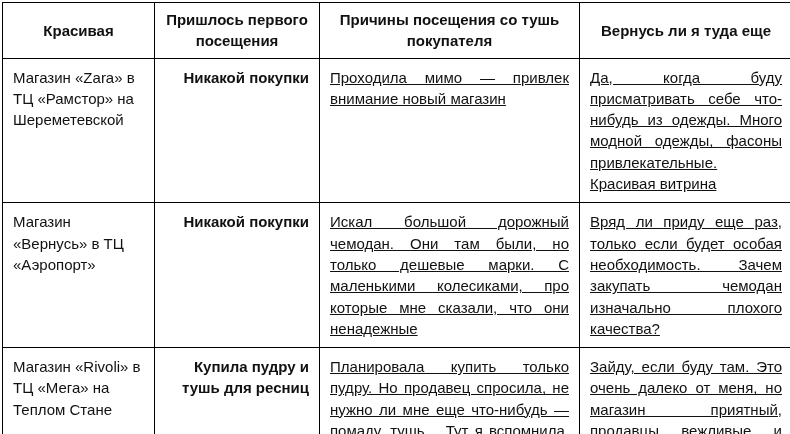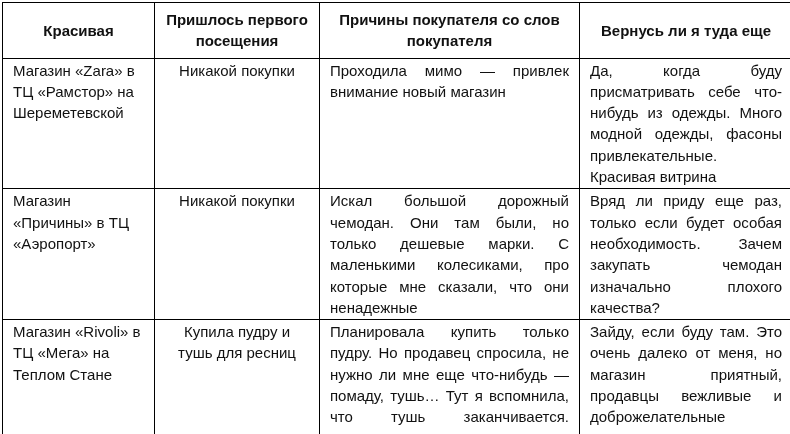--- a/index.html
+++ b/index.html
@@ -22,39 +22,41 @@
     margin: 2px;
     color: #111111;
   }
   table.visits th,
   table.visits td {
     border: 1.5px solid #000000;
     box-sizing: border-box;
     vertical-align: top;
     font-size: 15px;
     line-height: 1.42;
-    padding: 1px 10px;
+    padding: 8px 10px;
     overflow: hidden;
   }
   table.visits th {
     font-weight: bold;
     text-align: center;
     vertical-align: middle;
     padding: 6px 8px;
     height: 46px;
   }
   td.cell-store {
     text-align: left;
   }
   td.cell-result {
-    text-align: center;
+    text-align: right;
+    font-weight: bold;
   }
   td.cell-reasons,
   td.cell-return {
     text-align: justify;
+    text-decoration: underline;
   }
   tr.body-row-1 td { height: 126px; }
   tr.body-row-2 td { height: 125px; }
   tr.body-row-3 td { height: 124px; }
   col.c1 { width: 152px; }
   col.c2 { width: 165px; }
   col.c3 { width: 260px; }
   col.c4 { width: 213px; }
 </style>
 </head>
@@ -65,33 +67,33 @@
     <colgroup>
       <col class="c1">
         <col class="c2">
         <col class="c3">
         <col class="c4">
     </colgroup>
     <thead>
       <tr>
         <th>Красивая</th>
         <th>Пришлось первого посещения</th>
-        <th>Причины покупателя со слов покупателя</th>
+        <th>Причины посещения со тушь покупателя</th>
         <th>Вернусь ли я туда еще</th>
       </tr>
     </thead>
     <tbody>
       <tr class="body-row-1">
         <td class="cell-store">Магазин «Zara» в ТЦ «Рамстор» на Шереметевской</td>
         <td class="cell-result">Никакой покупки</td>
         <td class="cell-reasons">Проходила мимо — привлек внимание новый магазин</td>
         <td class="cell-return">Да, когда буду присматривать себе что-нибудь из одежды. Много модной одежды, фасоны привлекательные. Красивая витрина</td>
       </tr>
       <tr class="body-row-2">
-        <td class="cell-store">Магазин «Причины» в ТЦ «Аэропорт»</td>
+        <td class="cell-store">Магазин «Вернусь» в ТЦ «Аэропорт»</td>
         <td class="cell-result">Никакой покупки</td>
         <td class="cell-reasons">Искал большой дорожный чемодан. Они там были, но только дешевые марки. С маленькими колесиками, про которые мне сказали, что они ненадежные</td>
         <td class="cell-return">Вряд ли приду еще раз, только если будет особая необходимость. Зачем закупать чемодан изначально плохого качества?</td>
       </tr>
       <tr class="body-row-3">
         <td class="cell-store">Магазин «Rivoli» в ТЦ «Мега» на Теплом Стане</td>
         <td class="cell-result">Купила пудру и тушь для ресниц</td>
         <td class="cell-reasons">Планировала купить только пудру. Но продавец спросила, не нужно ли мне еще что-нибудь — помаду, тушь… Тут я вспомнила, что тушь заканчивается. Пришлось купить</td>
         <td class="cell-return">Зайду, если буду там. Это очень далеко от меня, но магазин приятный, продавцы вежливые и доброжелательные</td>
       </tr>

